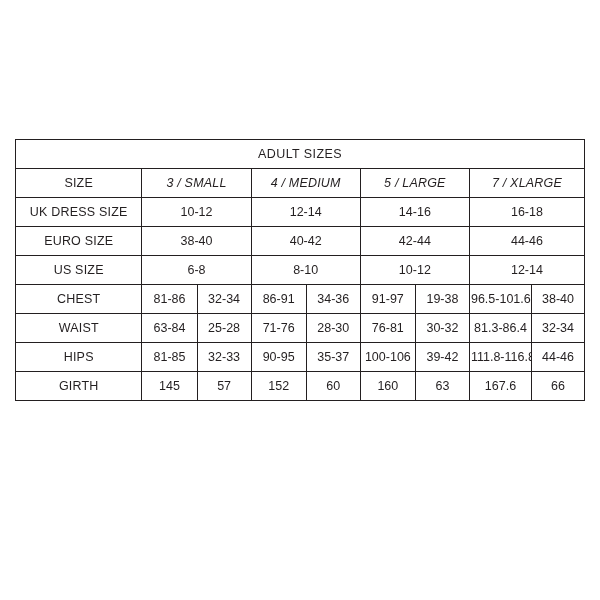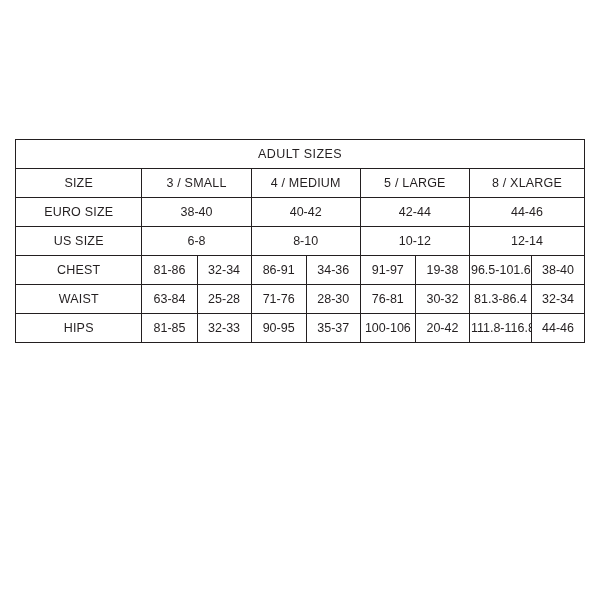--- a/index.html
+++ b/index.html
@@ -45,20 +45,21 @@
     letter-spacing: 0.4px;
     height: 29px;
   }
   td.rowlabel {
     font-size: 12.5px;
     letter-spacing: 0.2px;
   }
   td.header-size {
     font-size: 12.5px;
     letter-spacing: 0.2px;
+    font-style: italic;
   }
   td.blank {
     border: 1px solid #231f20;
   }
   td.unit {
     font-size: 12.5px;
   }
   td.tight {
     font-size: 11.5px;
   }
@@ -88,23 +89,30 @@
       </colgroup>
       <tbody>
         <tr>
           <td class="title-cell" colspan="9">ADULT SIZES</td>
         </tr>
         <tr>
           <td class="rowlabel">SIZE</td>
           <td class="header-size" colspan="2">3 / SMALL</td>
           <td class="header-size" colspan="2">4 / MEDIUM</td>
           <td class="header-size" colspan="2">5 / LARGE</td>
-          <td class="header-size" colspan="2">8 / XLARGE</td>
+          <td class="header-size" colspan="2">7 / XLARGE</td>
         </tr>
 
+        <tr>
+          <td class="rowlabel">UK DRESS SIZE</td>
+          <td colspan="2">10-12</td>
+          <td colspan="2">12-14</td>
+          <td colspan="2">14-16</td>
+          <td colspan="2">16-18</td>
+        </tr>
         <tr>
           <td class="rowlabel">EURO SIZE</td>
           <td colspan="2">38-40</td>
           <td colspan="2">40-42</td>
           <td colspan="2">42-44</td>
           <td colspan="2">44-46</td>
         </tr>
         <tr>
           <td class="rowlabel">US SIZE</td>
           <td colspan="2">6-8</td>
@@ -136,20 +144,31 @@
           <td class="tight">81.3-86.4</td>
           <td>32-34</td>
         </tr>
         <tr>
           <td class="rowlabel">HIPS</td>
           <td>81-85</td>
           <td>32-33</td>
           <td>90-95</td>
           <td>35-37</td>
           <td class="tight">100-106</td>
-          <td>20-42</td>
+          <td>39-42</td>
           <td class="tight">111.8-116.8</td>
           <td>44-46</td>
+        </tr>
+        <tr>
+          <td class="rowlabel">GIRTH</td>
+          <td>145</td>
+          <td>57</td>
+          <td>152</td>
+          <td>60</td>
+          <td>160</td>
+          <td>63</td>
+          <td>167.6</td>
+          <td>66</td>
         </tr>
       </tbody>
     </table>
   </div>
 </div>
 
 </body></html>

